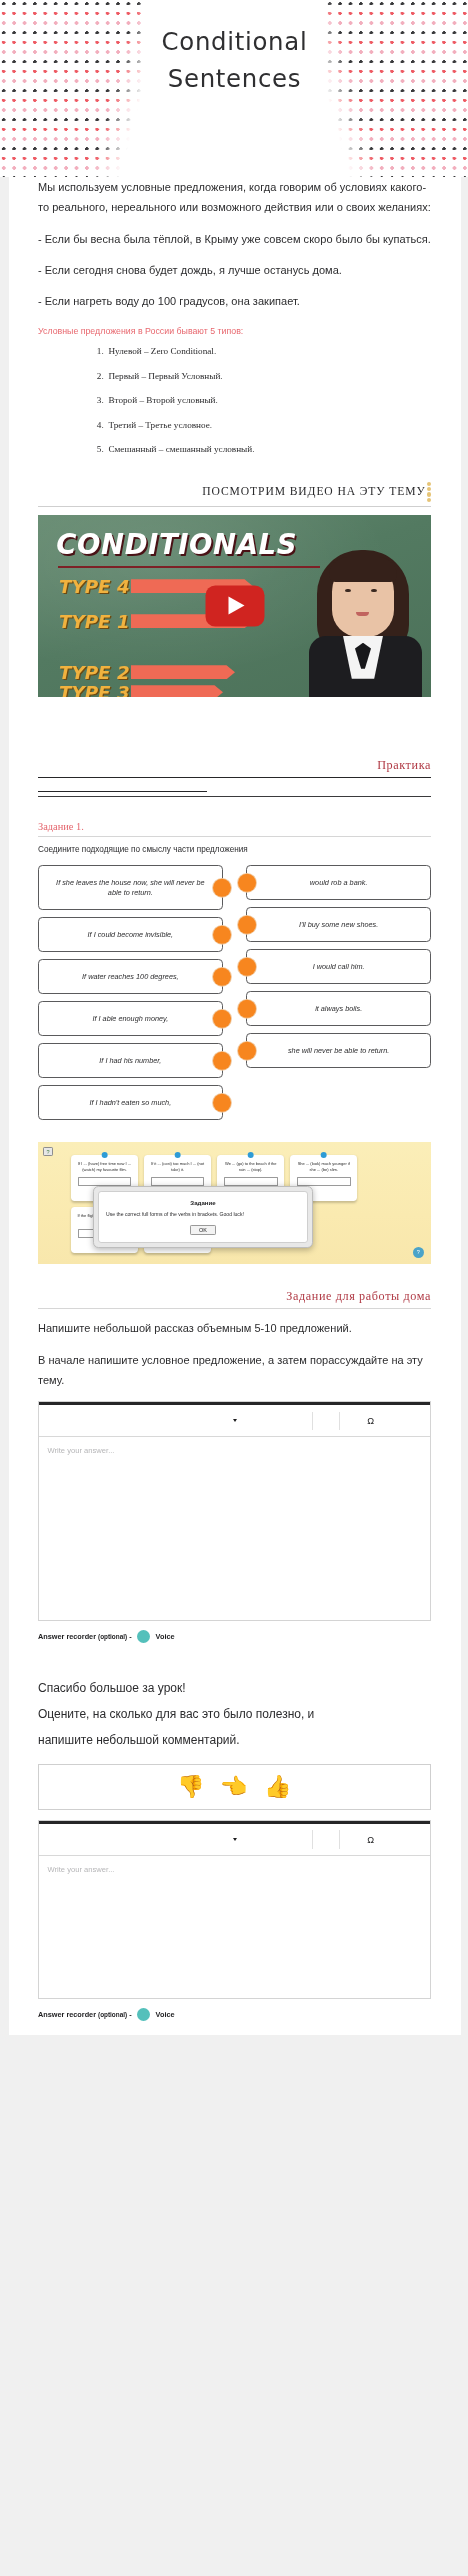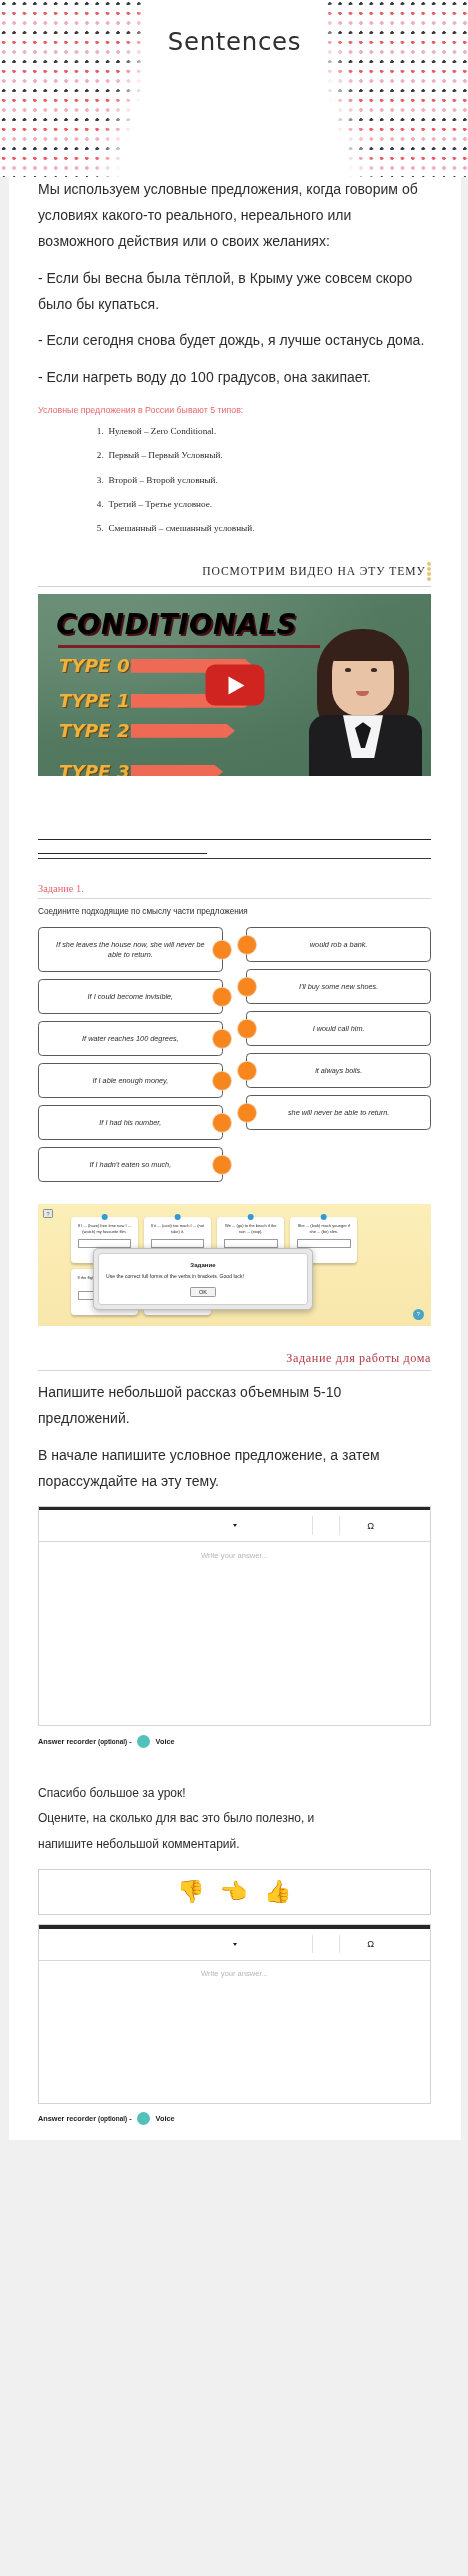--- a/index.html
+++ b/index.html
@@ -51,21 +51,21 @@
     line-height:1.52;
     letter-spacing:0.7px;
     color:#2f2f31;
     font-weight:400;
   }
   .hero-title span { display:block; }
 
   
   .content { padding:0 38px 0 38px; }
   p.body-text {
-    font-size:14px;
+    font-size:11px;
     line-height:1.85;
     color:#2c2c2e;
     margin:0 0 11px 0;
     letter-spacing:0.03px;
   }
   .lead { margin-top:16px; }
   .accent-line {
     font-size:8.8px;
     line-height:1.85;
     color:#e8686f;
@@ -124,38 +124,38 @@
     position:absolute; inset:0;
     background:
       radial-gradient(ellipse at 30% 25%, rgba(255,255,255,.10), transparent 60%),
       linear-gradient(160deg,#658a70 0%,#537a61 45%,#4c7159 100%);
   }
   .vid-title {
     position:absolute; left:18.3px; top:13.4px;
     font-family:"DejaVu Sans", sans-serif;
     font-style:italic; font-weight:bold;
     font-size:27.5px; letter-spacing:0.6px;
-    color:#000000;
+    color:#ffffff;
     text-shadow:1.8px 1.8px 0 #4a1216;
   }
   .vid-underline {
     position:absolute; left:19.5px; top:51px; width:262px; height:2.4px; background:#7d2026;
   }
   .type-row { position:absolute; left:21px; display:flex; align-items:center; }
   .type-lbl {
     font-family:"DejaVu Sans", sans-serif;
     font-style:italic; font-weight:bold; font-size:18.3px;
     color:#f0b23f; text-shadow:1.2px 1.2px 0 #6d4a11;
     width:72px;
   }
   .type-bar {
     height:14px; background:#ef6a55;
     clip-path:polygon(0 0, calc(100% - 8.5px) 0, 100% 50%, calc(100% - 8.5px) 100%, 0 100%);
   }
-  .r0 { top:61px; } .r1 { top:96px; } .r2 { top:126px; } .r3 { top:167px; }
+  .r0 { top:61px; } .r1 { top:96px; } .r2 { top:147px; } .r3 { top:167px; }
   .teacher {
     position:absolute; right:0px; bottom:0; width:131px; height:153px; overflow:hidden;
   }
   .t-hair {
     position:absolute; left:17px; top:6.1px; width:92px; height:107px;
     background:#35211a; border-radius:44px 44px 32px 32px;
   }
   .t-face {
     position:absolute; left:32px; top:17px; width:62px; height:76px;
     background:#e9c3a6; border-radius:30.5px 30.5px 27px 27px;
@@ -272,21 +272,21 @@
     position:absolute; left:50%; transform:translateX(-50%);
     width:0; height:0; border-left:2.7px solid transparent; border-right:2.7px solid transparent;
     border-top:3.4px solid #1d1d1f; cursor:pointer;
   }
   .tb-sep { position:absolute; width:0.6px; height:18.3px; background:#e0e0e0; }
   .tb-sep.s1 { right:117px; } .tb-sep.s2 { right:90px; }
   .tb-omega {
     position:absolute; right:56px; font-size:9.2px; color:#1d1d1f; cursor:pointer;
   }
   .editor-area {
-    min-height:142px; padding:8.5px 8.5px; font-size:7.6px; color:#b6b6b8;text-align:center;
+    min-height:142px; padding:8.5px 8.5px; font-size:7.6px; color:#b6b6b8;
   }
   .editor-area.tall { min-height:183px; }
 
   .recorder-row {
     display:flex; align-items:center; gap:5.5px; margin:8.5px 0 0 0;
   }
   .rec-label { font-size:7.3px; font-weight:bold; color:#1d1d1f; }
   .rec-label .opt { font-size:6.4px; }
   .rec-dot {
     width:13px; height:13px; border-radius:50%; background:#54c0bb; cursor:pointer;
@@ -310,20 +310,21 @@
 <body>
 
 <div class="page">
   <div class="side-rail left"></div>
   <div class="side-rail right"></div>
 
   <div class="hero">
     <div class="dots left"></div>
     <div class="dots right"></div>
     <div class="hero-title">
+      <span>Conditional</span>
       <span>Sentences</span>
     </div>
   </div>
 
   <div class="content">
 
     <p class="body-text lead">Мы используем условные предложения, когда говорим об условиях какого-то реального, нереального или возможного действия или о своих желаниях:</p>
     <p class="body-text">- Если бы весна была тёплой, в Крыму уже совсем скоро было бы купаться.</p>
     <p class="body-text">- Если сегодня снова будет дождь, я лучше останусь дома.</p>
     <p class="body-text">- Если нагреть воду до 100 градусов, она закипает.</p>
@@ -339,21 +340,21 @@
     <div class="sec-head-wrap">
       <h2 class="sec-head"><span>ПОСМОТРИМ ВИДЕО НА ЭТУ ТЕМУ</span><span class="beads"><i></i><i></i><i></i><i></i></span></h2>
       <hr class="rule">
 
       <div class="video-frame">
         <div class="chalk"></div>
         <div class="vid-title">CONDITIONALS</div>
         <div class="vid-underline"></div>
 
         <div class="type-row r0">
-          <div class="type-lbl">TYPE 0</div>
+          <div class="type-lbl">TYPE 4</div>
           <div class="type-bar" style="width:122px"></div>
         </div>
         <div class="type-row r1">
           <div class="type-lbl">TYPE 1</div>
           <div class="type-bar" style="width:122px"></div>
         </div>
         <div class="type-row r2">
           <div class="type-lbl">TYPE 2</div>
           <div class="type-bar" style="width:104px"></div>
         </div>
@@ -377,20 +378,21 @@
         <div class="play-btn">
           <div class="play-tri"></div>
         </div>
       </div>
     </div>
 
     <div class="spacer-60"></div>
     <div class="spacer-40"></div>
 
     <div>
+      <h2 class="sec-head red">Практика</h2>
       <hr class="rule-dark">
       <hr class="rule-dark short">
       <hr class="rule-hair">
     </div>
 
     <div class="spacer-40"></div>
 
     <div>
       <div class="task-label">Задание 1.</div>
       <hr class="rule thin">

